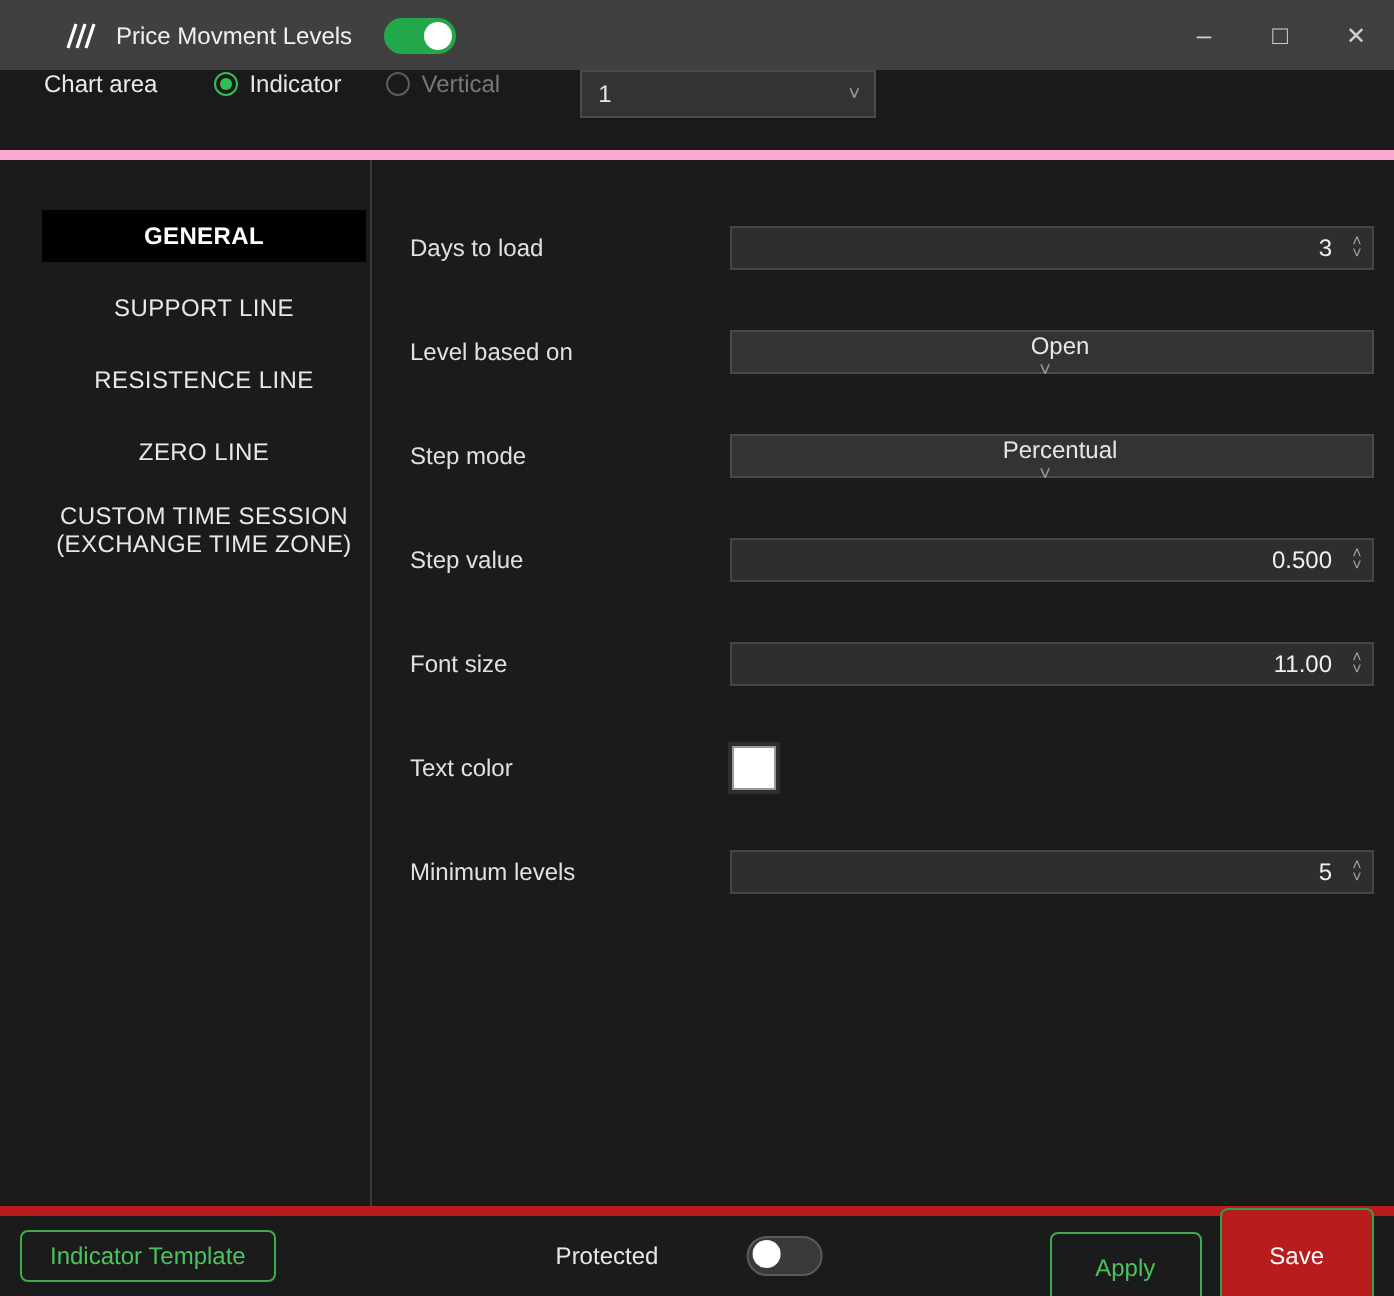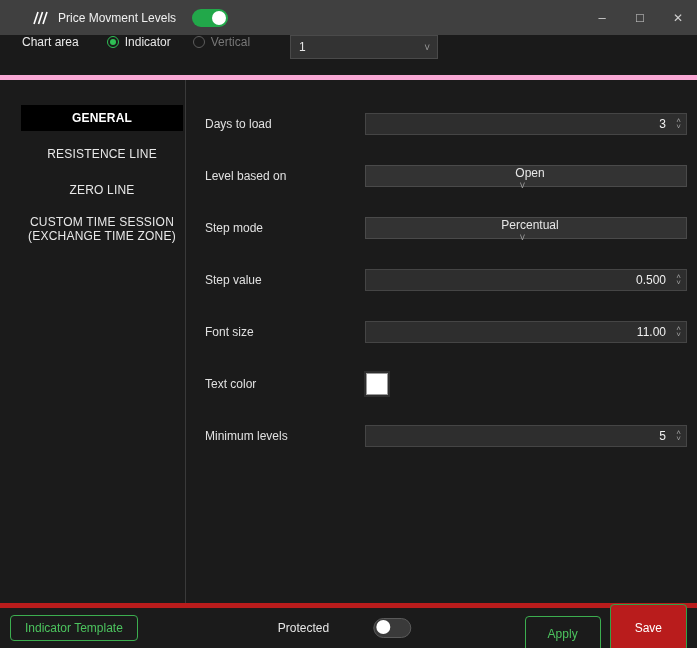--- a/index.html
+++ b/index.html
@@ -106,20 +106,21 @@
     <span class="select chart-select">
       <span class="sval">1</span>
       <span class="chev">˅</span>
     </span>
   </div>
 
   <div class="main">
 
     <div class="sidebar">
       <div class="side-item selected">GENERAL</div>
+      <div class="side-item">SUPPORT LINE</div>
       <div class="side-item">RESISTENCE LINE</div>
       <div class="side-item">ZERO LINE</div>
       <div class="side-item">CUSTOM TIME SESSION (EXCHANGE TIME ZONE)</div>
     </div>
 
     <div class="content">
 
       <div class="frow">
         <span class="flabel">Days to load</span>
         <span class="stepper field">

